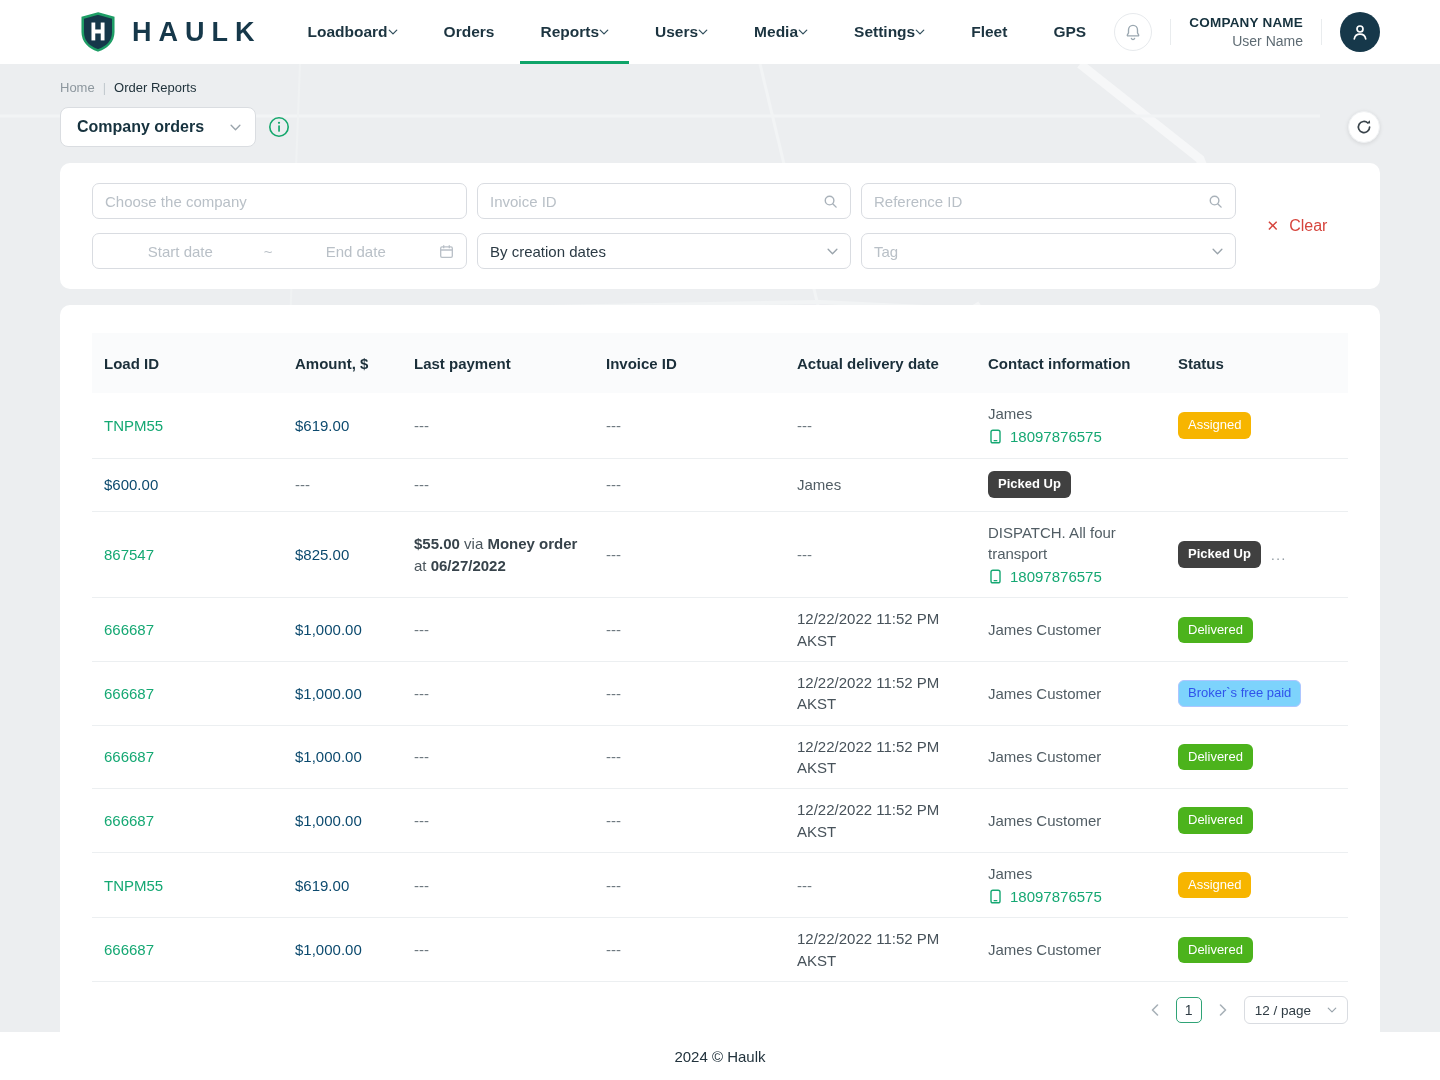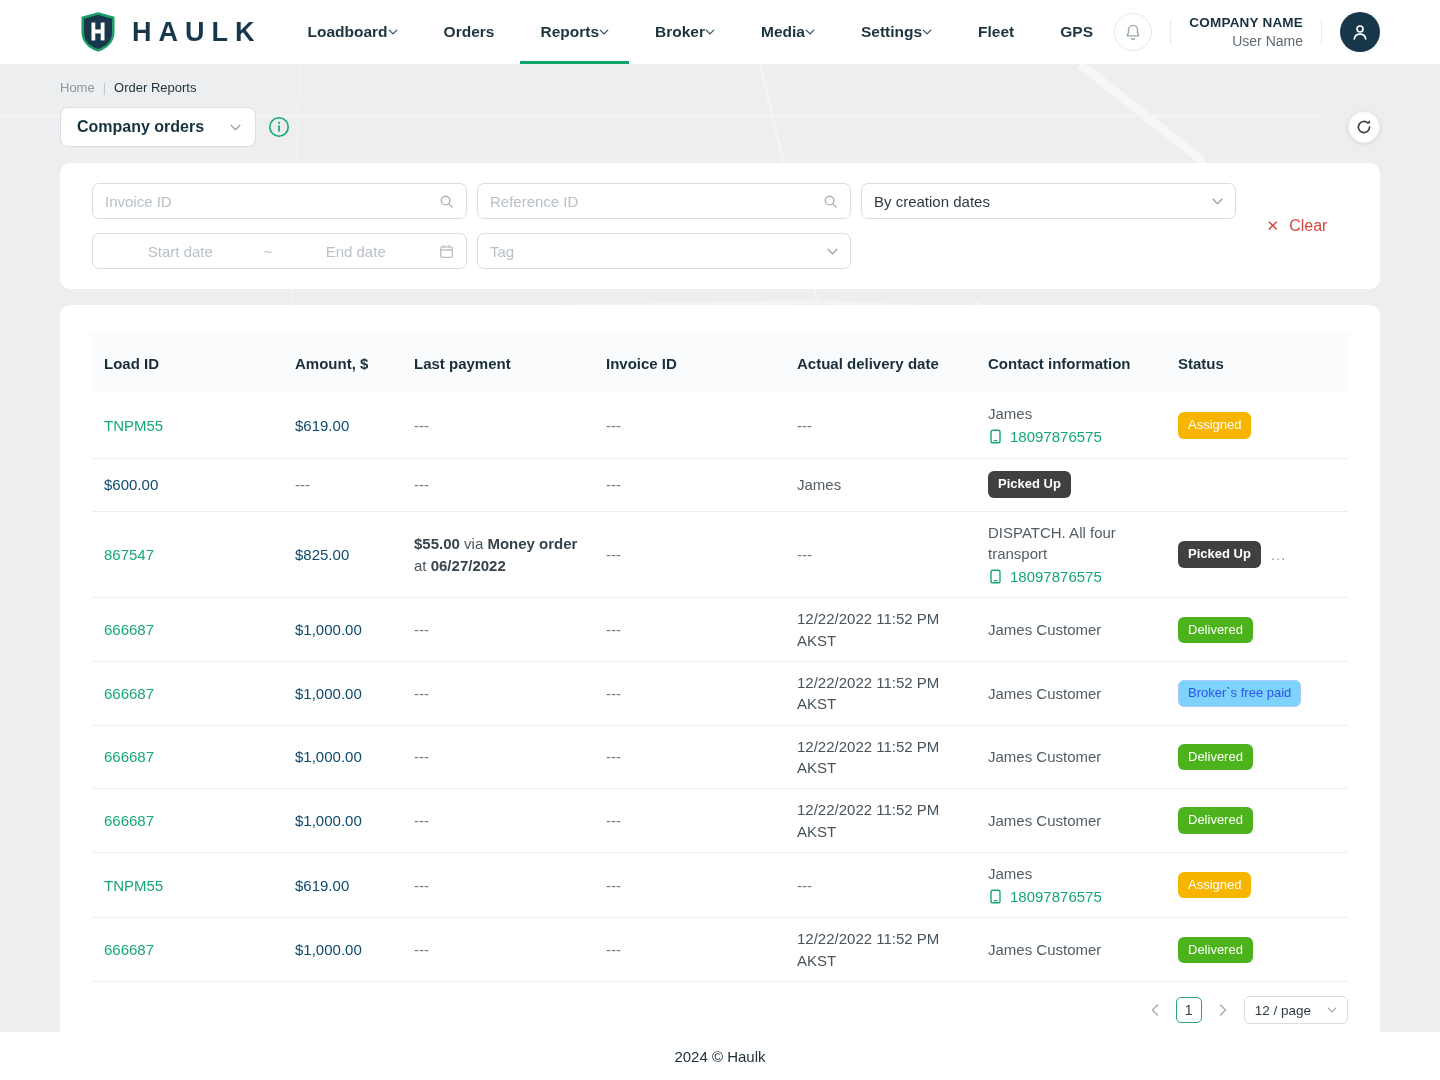--- a/index.html
+++ b/index.html
@@ -101,21 +101,21 @@
       <div class="nav-item">
         <span>Orders</span>
       </div>
       <div class="nav-item active">
         <span>Reports</span>
         <svg width="10" height="6" viewBox="0 0 12 8">
           <path d="M1 1.5 6 6.5 11 1.5" fill="none" stroke="#33505E" stroke-width="1.7" stroke-linecap="round" stroke-linejoin="round"></path>
         </svg>
       </div>
       <div class="nav-item">
-        <span>Broker</span>
+        <span>Users</span>
         <svg width="10" height="6" viewBox="0 0 12 8">
           <path d="M1 1.5 6 6.5 11 1.5" fill="none" stroke="#33505E" stroke-width="1.7" stroke-linecap="round" stroke-linejoin="round"></path>
         </svg>
       </div>
       <div class="nav-item">
         <span>Media</span>
         <svg width="10" height="6" viewBox="0 0 12 8">
           <path d="M1 1.5 6 6.5 11 1.5" fill="none" stroke="#33505E" stroke-width="1.7" stroke-linecap="round" stroke-linejoin="round"></path>
         </svg>
       </div>
@@ -189,48 +189,51 @@
       <svg width="16" height="16" viewBox="0 0 16 16" fill="none">
         <path d="M13.6 8a5.6 5.6 0 1 1-1.7-4" stroke="#3A444B" stroke-width="1.7" stroke-linecap="round"></path>
         <path d="M13.9 1.2 L14.1 4.6 L10.8 4.1 Z" fill="#3A444B"></path>
       </svg>
     </div>
   </div>
 
   <div class="filter-card">
     <div class="filter-grid">
       <div class="f-box">
+        <input placeholder="Choose the company" style="">
+      </div>
+      <div class="f-box">
         <input placeholder="Invoice ID" style="">
         <svg width="15" height="15" viewBox="0 0 16 16" fill="none" stroke="#A9B2BA" stroke-width="1.5">
             <circle cx="7" cy="7" r="4.6"></circle>
             <path d="M10.6 10.6 14 14" stroke-linecap="round"></path>
           </svg>
       </div>
       <div class="f-box">
         <input placeholder="Reference ID" style="">
         <svg width="15" height="15" viewBox="0 0 16 16" fill="none" stroke="#A9B2BA" stroke-width="1.5">
             <circle cx="7" cy="7" r="4.6"></circle>
             <path d="M10.6 10.6 14 14" stroke-linecap="round"></path>
           </svg>
       </div>
 
-      <div class="f-box f-select">
-        <span class="value-dark">By creation dates</span>
-        <svg width="11" height="7" viewBox="0 0 12 8">
-            <path d="M1 1.5 6 6.5 11 1.5" fill="none" stroke="#9AA4AC" stroke-width="1.6" stroke-linecap="round" stroke-linejoin="round"></path>
-          </svg>
-      </div>
       <div class="f-box range-box">
         <span class="rp">Start date</span>
         <span>~</span>
         <span class="rp">End date</span>
         <svg width="15" height="15" viewBox="0 0 16 16" fill="none" stroke="#B9C0C7" stroke-width="1.4">
           <rect x="1.8" y="3" width="12.4" height="11.2" rx="1.4"></rect>
             <path d="M1.8 6.4 h12.4 M5 1.4 v3 M11 1.4 v3"></path>
         </svg>
+      </div>
+      <div class="f-box f-select">
+        <span class="value-dark">By creation dates</span>
+        <svg width="11" height="7" viewBox="0 0 12 8">
+            <path d="M1 1.5 6 6.5 11 1.5" fill="none" stroke="#9AA4AC" stroke-width="1.6" stroke-linecap="round" stroke-linejoin="round"></path>
+          </svg>
       </div>
       <div class="f-box f-select">
         <span class="placeholder">Tag</span>
         <svg width="11" height="7" viewBox="0 0 12 8">
             <path d="M1 1.5 6 6.5 11 1.5" fill="none" stroke="#9AA4AC" stroke-width="1.6" stroke-linecap="round" stroke-linejoin="round"></path>
           </svg>
       </div>
 
       <div class="clear-btn">
         <span class="clear-x">✕</span>

